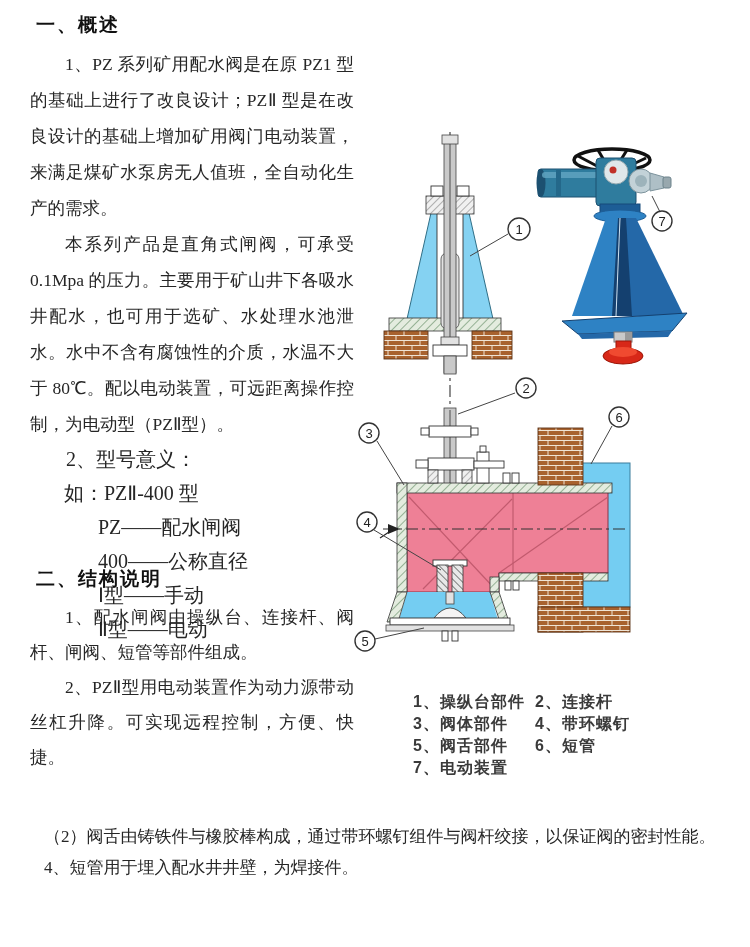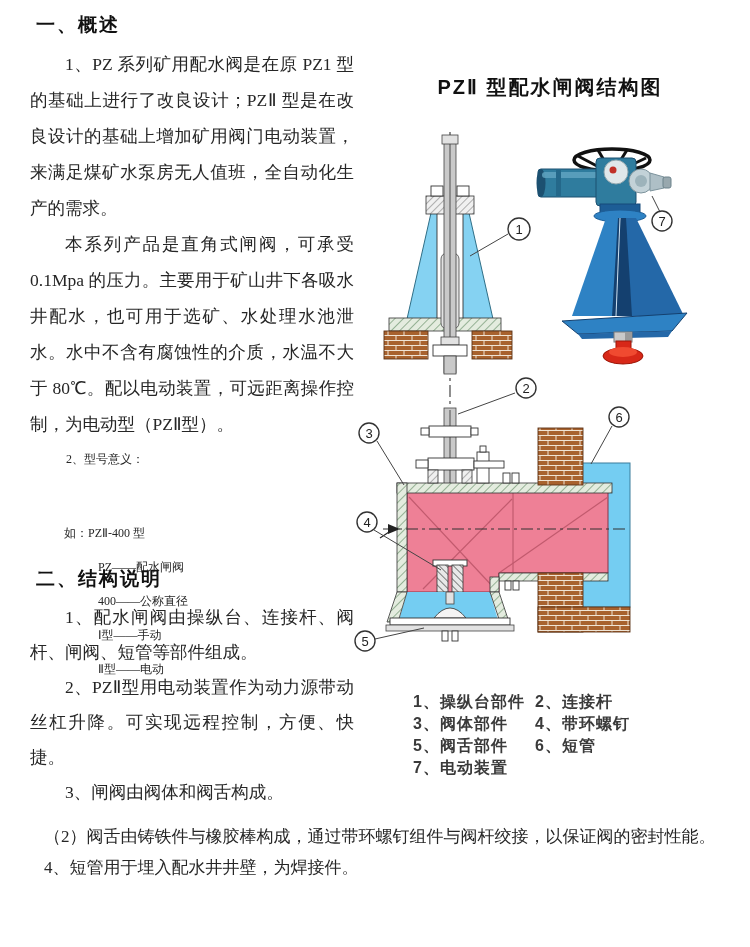--- a/index.html
+++ b/index.html
@@ -7,23 +7,23 @@
         font-family:"Liberation Serif",serif;color:var(--text-color,#262626);padding-left:11px;}
 
   
   .col{position:absolute;left:30px;width:324px;}
   #sec1{top:12px;}
   #sec2{top:566px;}
   .sec-heading{font-family:"Liberation Sans",sans-serif;font-weight:bold;font-size:19px;
                letter-spacing:2px;color:#111;margin:0 0 8px 6px;}
   .para{font-size:17.5px;line-height:36px;text-align:justify;text-indent:2em;margin:0;}
   #sec2 .para{line-height:35px;}
-  .model-line{font-size:12px;line-height:34px;margin:0;}
+  .model-line{font-size:20px;line-height:34px;margin:0;}
   .ml-1{padding-left:36px;}
-  .ml-2{padding-left:34px;margin-top:40px;}
+  .ml-2{padding-left:34px;}
   .ml-3{padding-left:68px;}
 
   
   #bottom{position:absolute;left:10px;top:822px;width:732px;}
   #bottom .para{font-size:17px;line-height:30.5px;}
 
   
   #diagram-title{position:absolute;left:350px;top:74px;width:400px;text-align:center;
                  font-family:"Liberation Sans",sans-serif;font-weight:bold;font-size:20px;
                  letter-spacing:2px;color:#111;}
@@ -80,29 +80,27 @@
     <p class="model-line ml-3">PZ——配水闸阀</p>
     <p class="model-line ml-3">400——公称直径</p>
     <p class="model-line ml-3">Ⅰ型——手动</p>
     <p class="model-line ml-3">Ⅱ型——电动</p>
   </div>
 
   <div class="col" id="sec2">
     <h2 class="sec-heading">二、结构说明</h2>
     <p class="para">1、配水闸阀由操纵台、连接杆、阀杆、闸阀、短管等部件组成。</p>
     <p class="para">2、PZⅡ型用电动装置作为动力源带动丝杠升降。可实现远程控制，方便、快捷。</p>
-    <p class="para">3、闸阀由阀体和阀舌构成。</p>
   </div>
 
   <div id="bottom">
     <p class="para">（2）阀舌由铸铁件与橡胶棒构成，通过带环螺钉组件与阀杆绞接，以保证阀的密封性能。</p>
     <p class="para">4、短管用于埋入配水井井壁，为焊接件。</p>
   </div>
 
-  <div id="diagram-title">PZⅡ 型配水闸阀结构图</div>
 
   <div id="legend">
     <div>1、操纵台部件</div>
     <div>2、连接杆</div>
     <div>3、阀体部件</div>
     <div>4、带环螺钉</div>
     <div>5、阀舌部件</div>
     <div>6、短管</div>
     <div>7、电动装置</div>
   </div>

